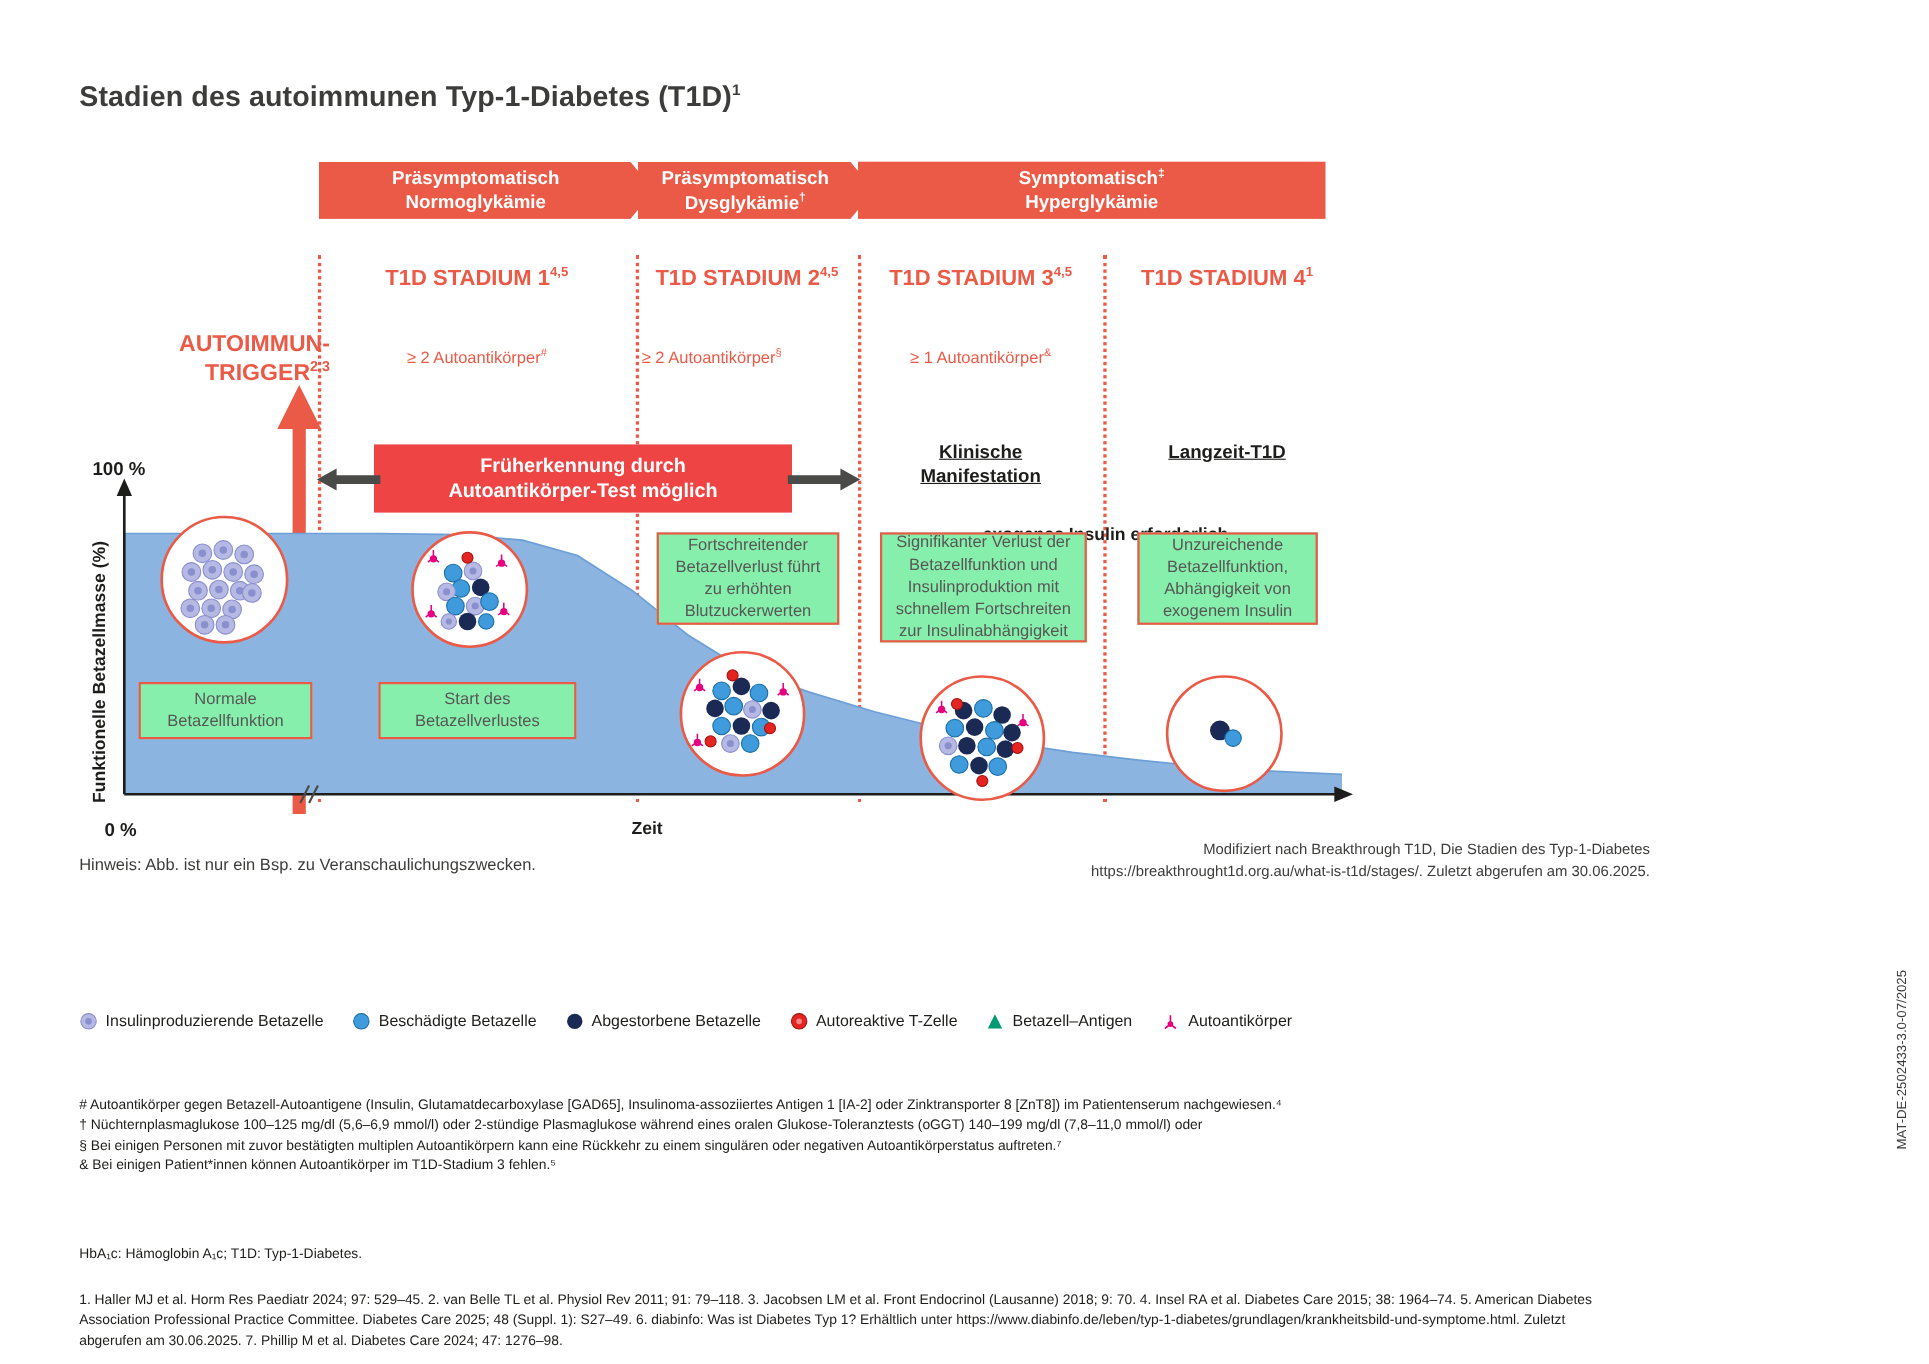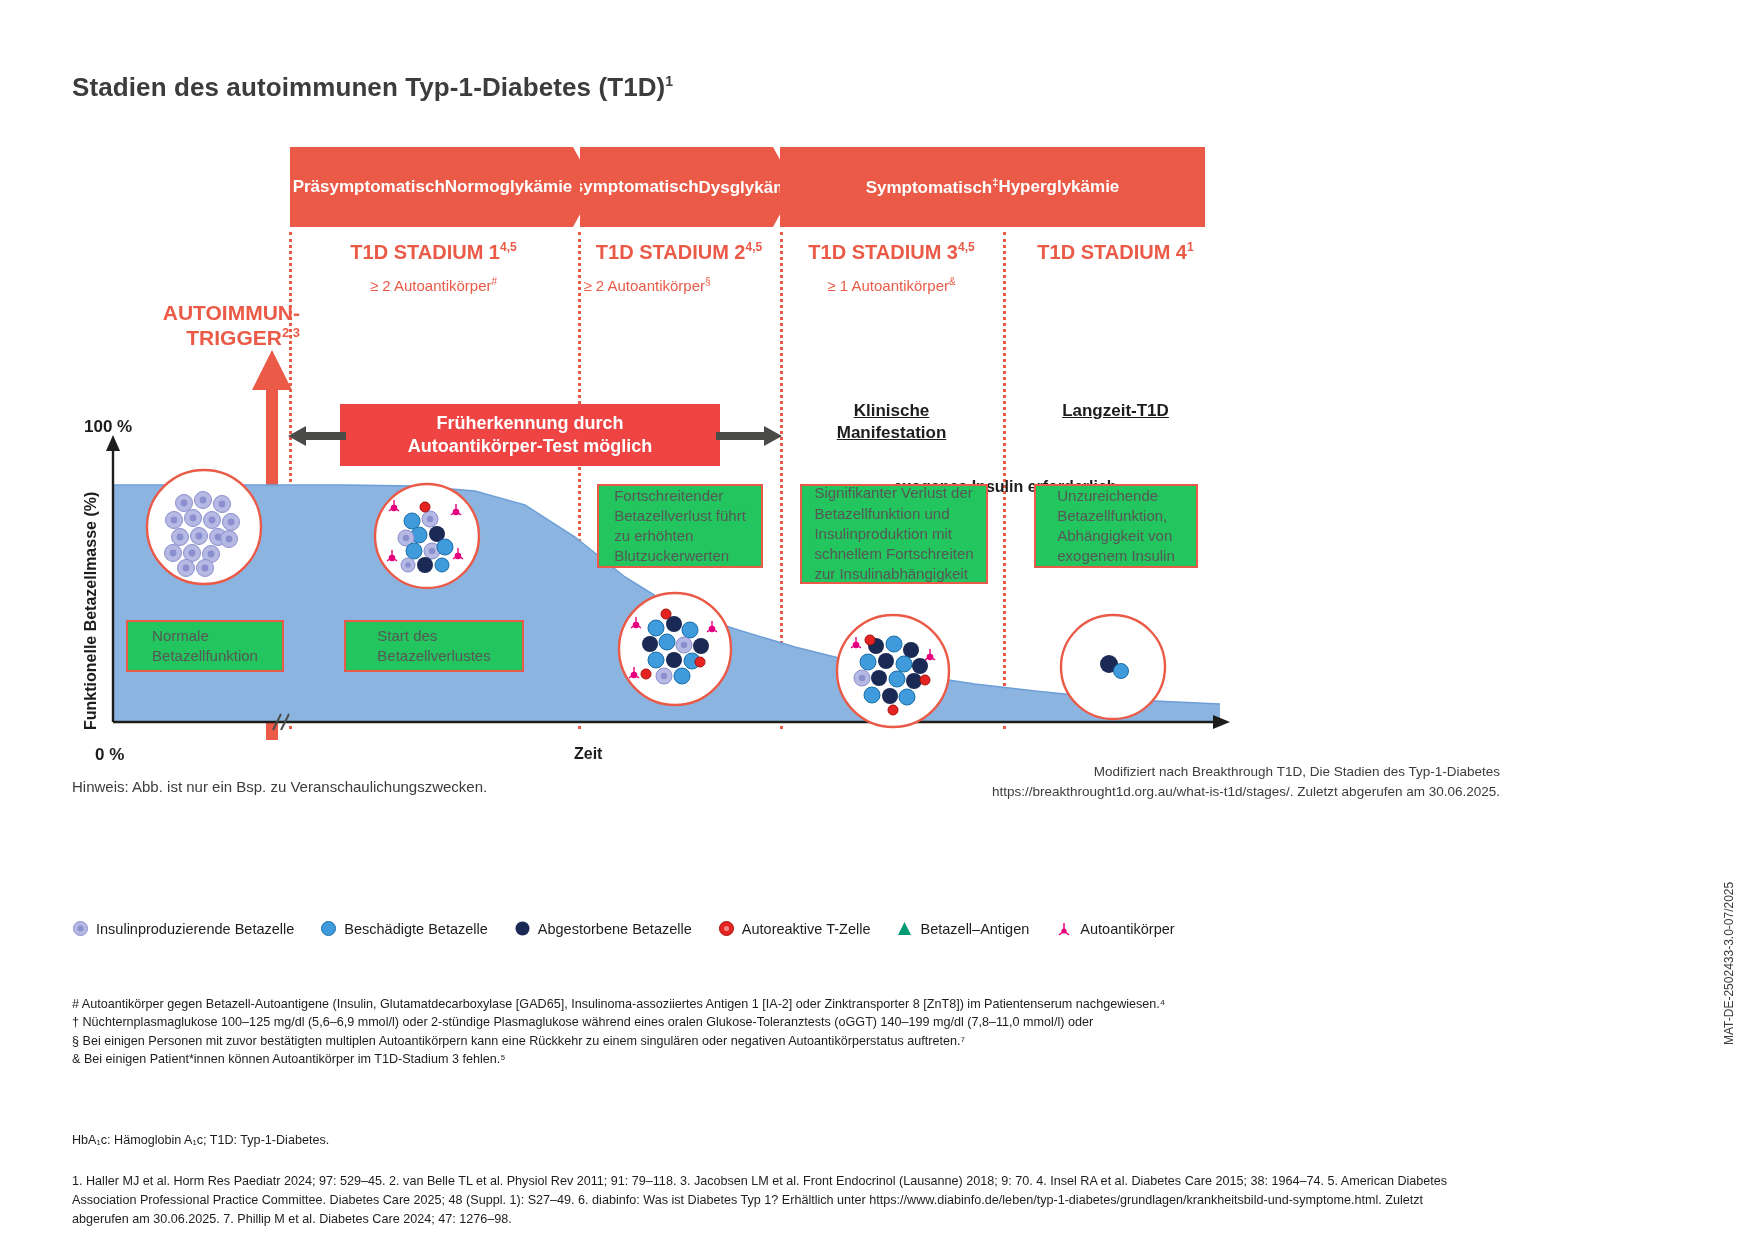--- a/index.html
+++ b/index.html
@@ -12,37 +12,37 @@
 
   
   #page-title{
     left:72px;top:72px;font-size:26px;font-weight:bold;color:#3c3c3b;
     letter-spacing:.1px;
   }
   #page-title sup{font-size:14px;vertical-align:super;}
 
   
   .banner{
-    height:80px;background:#ea5a47;color:#fff;font-weight:bold;font-size:17px;
-    display:flex;flex-direction:row;align-items:center;justify-content:center;
+    height:52px;background:#ea5a47;color:#fff;font-weight:bold;font-size:17px;
+    display:flex;flex-direction:column;align-items:center;justify-content:center;
     line-height:1.28;text-align:center;
   }
   .banner.chev{
     clip-path:polygon(0 0, calc(100% - 22px) 0, 100% 50%, calc(100% - 22px) 100%, 0 100%);
     padding-right:20px;
   }
   .banner sup{font-size:11px;vertical-align:super;font-weight:bold;}
 
   
   .stage-title{
     color:#ea5a47;font-weight:bold;font-size:20px;text-align:center;white-space:nowrap;
   }
   .stage-title sup{font-size:12px;vertical-align:super;}
   .stage-sub{
-    color:#ea5a47;font-size:15px;text-align:center;white-space:nowrap;
+    color:#ea5a47;font-size:15px;text-align:center;white-space:nowrap;margin-top:40px;
   }
   .stage-sub sup{font-size:10px;vertical-align:super;}
   .divider{
     width:0;border-left:3px dotted #ea5a47;
   }
 
   
   .blk-bold{font-weight:bold;font-size:17px;color:#1d1d1b;text-align:center;line-height:1.3;text-decoration:underline;}
   .blk-reg{font-weight:bold;font-size:16px;color:#1d1d1b;text-align:center;}
 
@@ -54,22 +54,22 @@
 
   
   #early-detection-box{
     background:#ef4444;color:#fff;font-weight:bold;font-size:18px;
     display:flex;flex-direction:column;align-items:center;justify-content:center;
     line-height:1.3;text-align:center;
   }
 
   
   .callout{
-    border:2px solid #ea5a47;background:#22c55e;color:#575756;
-    font-size:15px;line-height:1.35;
+    border:2px solid #ea5a47;background:#86efac;color:#575756;
+    font-size:15px;line-height:1.35;text-align:center;
     display:flex;align-items:center;justify-content:center;
     box-sizing:border-box;padding:6px 8px;
   }
 
   
   #y-axis-label{
     font-weight:bold;font-size:16px;color:#1d1d1b;
     transform:rotate(-90deg);transform-origin:left top;white-space:nowrap;
   }
   .axis-tick{font-weight:bold;font-size:17px;color:#1d1d1b;}

